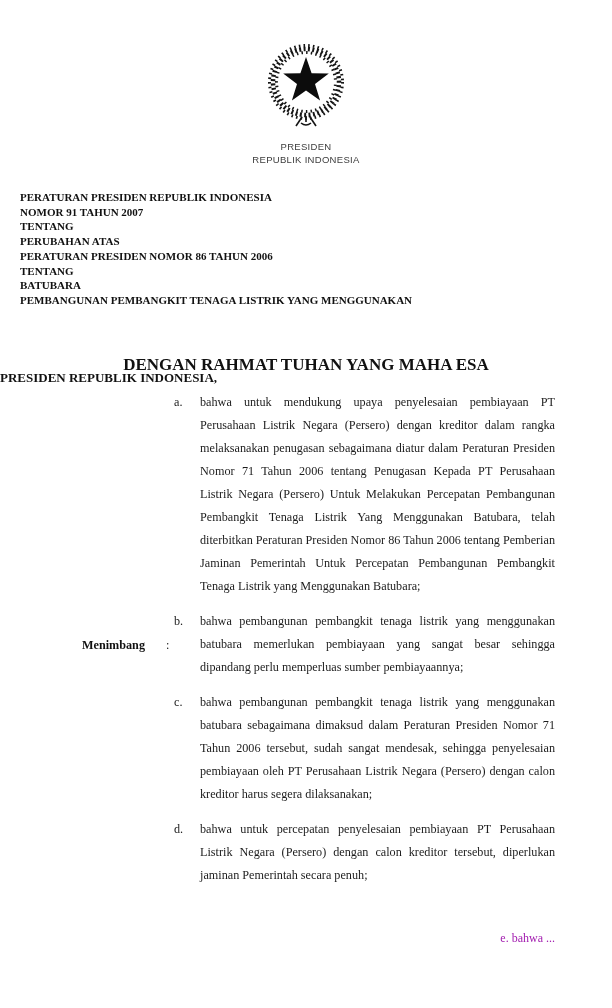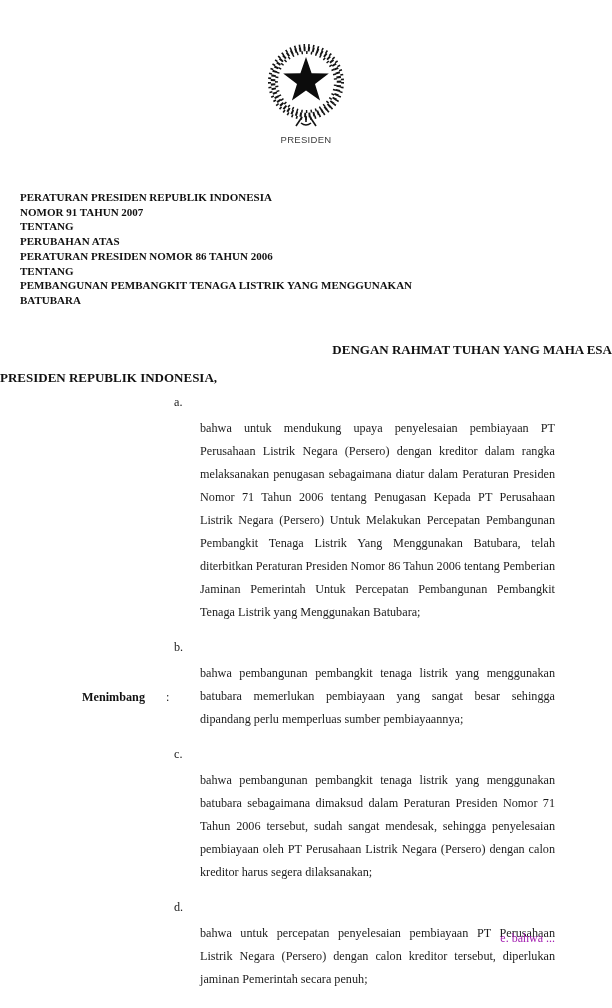--- a/index.html
+++ b/index.html
@@ -9,53 +9,53 @@
     background:#ffffff;
     font-family:"Liberation Serif", serif;
     color:#1c1c1c;
     overflow:hidden;
   }
   .emblem{
     position:absolute;top:40px;left:50%;transform:translateX(-50%);
     width:88px;height:94px;
   }
   .agency{
-    position:absolute;top:133px;left:0;right:0;
+    position:absolute;top:140px;left:0;right:0;
     text-align:center;
     font-family:"Liberation Sans", sans-serif;
     font-size:9.5px;line-height:13px;color:#3d3d3d;
     letter-spacing:0.3px;
   }
   .title-block{
     position:absolute;top:190px;left:20px;right:20px;
     text-align:left;
     font-weight:bold;font-size:11px;line-height:14.7px;
     color:#111;
   }
   .invocation{
-    position:absolute;top:342px;left:0;right:0;
-    text-align:right;font-weight:bold;font-size:13px;color:#111;
+    position:absolute;top:355px;left:0;right:0;
+    text-align:center;font-weight:bold;font-size:17px;color:#111;
   }
   .authority{
     position:absolute;top:370px;left:0;right:0;
     text-align:left;font-weight:bold;font-size:13px;color:#111;
   }
   .menimbang{
     position:absolute;top:391px;left:82px;width:473px;
     display:flex;align-items:center;
     font-size:12.2px;line-height:23px;
   }
   .m-label{width:84px;font-weight:bold;flex:none;color:#111;}
   .m-colon{width:8px;flex:none;}
   .m-items{flex:1;min-width:0;}
   .m-item{display:flex;margin-bottom:12px;}
   .m-letter{width:26px;flex:none;}
   .m-text{
     flex:1;min-width:0;
-    text-align:justify;text-align-last:left;margin-top:26px;
+    text-align:justify;text-align-last:left;
   }
   .catchword{
     position:absolute;top:931px;right:57px;
     font-size:12px;color:#a21caf;
   }
 </style>
 </head>
 <body>
 
 <div class="page">
@@ -75,31 +75,32 @@
         <path d="M44 76 L44 82"></path>
         <path d="M39 83 q5 4 10 0"></path>
       </g>
 
       <polygon points="44,17 49.6,33.3 66.8,33.6 53,43.9 58.1,60.4 44,50.5 29.9,60.4 35,43.9 21.2,33.6 38.4,33.3" fill="#0c0c0c"></polygon>
     </svg>
   </div>
 
   <div class="agency">
     <div>PRESIDEN</div>
+    <div>REPUBLIK INDONESIA</div>
   </div>
 
   <div class="title-block">
     <div>PERATURAN PRESIDEN REPUBLIK INDONESIA</div>
     <div>NOMOR 91 TAHUN 2007</div>
     <div>TENTANG</div>
     <div>PERUBAHAN ATAS</div>
     <div>PERATURAN PRESIDEN NOMOR 86 TAHUN 2006</div>
     <div>TENTANG</div>
+    <div>BATUBARA</div>
     <div>PEMBANGUNAN PEMBANGKIT TENAGA LISTRIK YANG MENGGUNAKAN</div>
-    <div>BATUBARA</div>
   </div>
 
   <div class="invocation">DENGAN RAHMAT TUHAN YANG MAHA ESA</div>
   <div class="authority">PRESIDEN REPUBLIK INDONESIA,</div>
 
   <div class="menimbang">
     <div class="m-label">Menimbang</div>
     <div class="m-colon">:</div>
     <div class="m-items">
       <div class="m-item">

